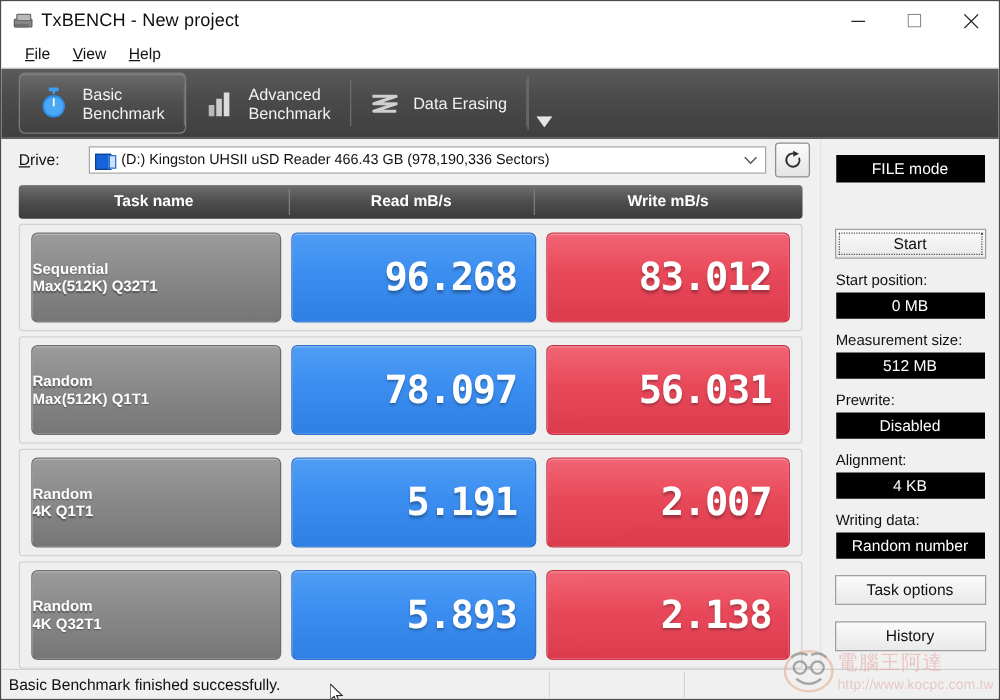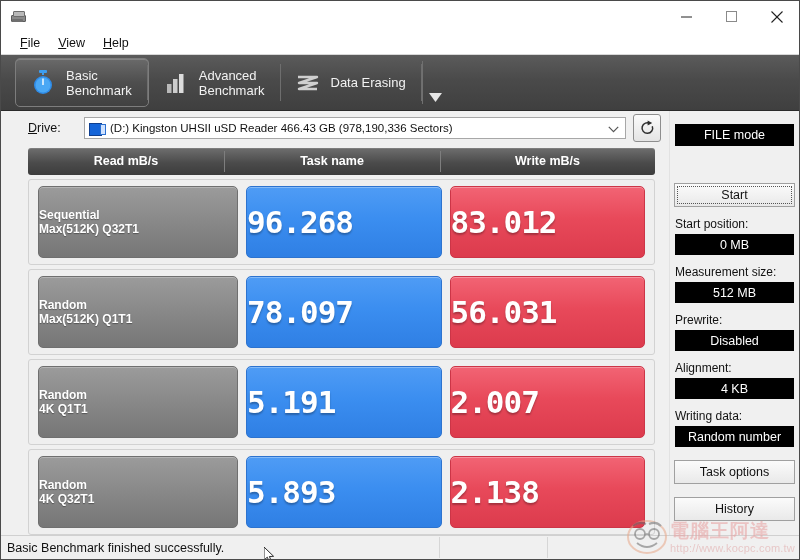--- a/index.html
+++ b/index.html
@@ -153,21 +153,20 @@
     display: flex;
     background: #f0f0f0;
     min-height: 0;
   }
   .left-pane {
     width: 655px;
     flex: none;
     display: flex;
     flex-direction: column;
     padding: 0;
-    margin-left: 13px;
   }
   .right-pane {
     flex: 1 1 auto;
     display: flex;
     flex-direction: column;
     align-items: center;
     padding-top: 9px;
     border-left: 1px solid #e2e2e2;
   }
 
@@ -307,21 +306,22 @@
   .task-text {
     font-size: 12px;
     font-weight: bold;
     color: #ffffff;
     line-height: 14px;
     white-space: pre-line;
     text-shadow: 0 1px 1px rgba(0,0,0,.35);
   }
   .cell-val {
     flex: 1 1 0;
-    padding-right: 28px;
+    justify-content: flex-end;
+    padding-right: 14px;
   }
   .cell-read {
     background: linear-gradient(180deg,#4f9cf5 0%,#3b8ef0 45%,#2f7fe4 100%);
     border: 1px solid #2d73cf;
     box-shadow: inset 0 1px 0 rgba(255,255,255,.3);
   }
   .cell-write {
     background: linear-gradient(180deg,#f26474 0%,#e8495a 45%,#dc3b4d 100%);
     border: 1px solid #cc3547;
     box-shadow: inset 0 1px 0 rgba(255,255,255,.3);
@@ -420,22 +420,22 @@
     right: 4px;
     bottom: 2px;
     display: flex;
     align-items: center;
     opacity: .55;
     pointer-events: none;
   }
   .wm-face { width: 44px; height: 40px; flex: none; }
   .wm-right { display: flex; flex-direction: column; margin-left: 1px; }
   .wm-cn {
-    font-size: 19px;
-    font-weight: bold;
+    font-size: 16px;
+    font-weight: normal;
     color: #e8a0a0;
     letter-spacing: 1px;
     line-height: 22px;
   }
   .wm-url {
     font-size: 11px;
     color: #e0a6a6;
     letter-spacing: .2px;
     line-height: 13px;
   }
@@ -444,20 +444,21 @@
 <body>
 
 <div id="app">
 
   <div class="titlebar">
     <div class="title-icon">
       <div class="d1"></div>
         <div class="d2"></div>
         <div class="d3"></div>
     </div>
+    <div class="title-text">TxBENCH - New project</div>
     <div class="win-controls">
       <div class="win-btn">
         <svg width="11" height="11" viewBox="0 0 11 11">
           <line x1="0" y1="6" x2="11" y2="6" stroke="#222" stroke-width="1"></line>
         </svg>
       </div>
       <div class="win-btn">
         <svg width="11" height="11" viewBox="0 0 11 11">
           <rect x="0.5" y="0.5" width="10" height="10" fill="none" stroke="#8a8a8a" stroke-width="1"></rect>
         </svg>
@@ -548,22 +549,22 @@
         <div class="refresh-btn">
           <svg width="17" height="17" viewBox="0 0 17 17">
             <path d="M13.3 6.2 A5.3 5.3 0 1 1 11.2 3.6" fill="none" stroke="#2e2e2e" stroke-width="1.5"></path>
             <polygon points="8.6,0.6 13.2,3.0 8.6,5.4" fill="#2e2e2e"></polygon>
           </svg>
         </div>
       </div>
 
       <div class="table-wrap">
         <div class="thead">
+          <div class="th col-task">Task name</div>
           <div class="th col-read">Read mB/s</div>
-          <div class="th col-task">Task name</div>
           <div class="th col-write">Write mB/s</div>
         </div>
 
         <div class="rows">
 
           <div class="row">
             <div class="cell cell-task">
               <span class="task-text">Sequential
 Max(512K) Q32T1</span>
             </div>

